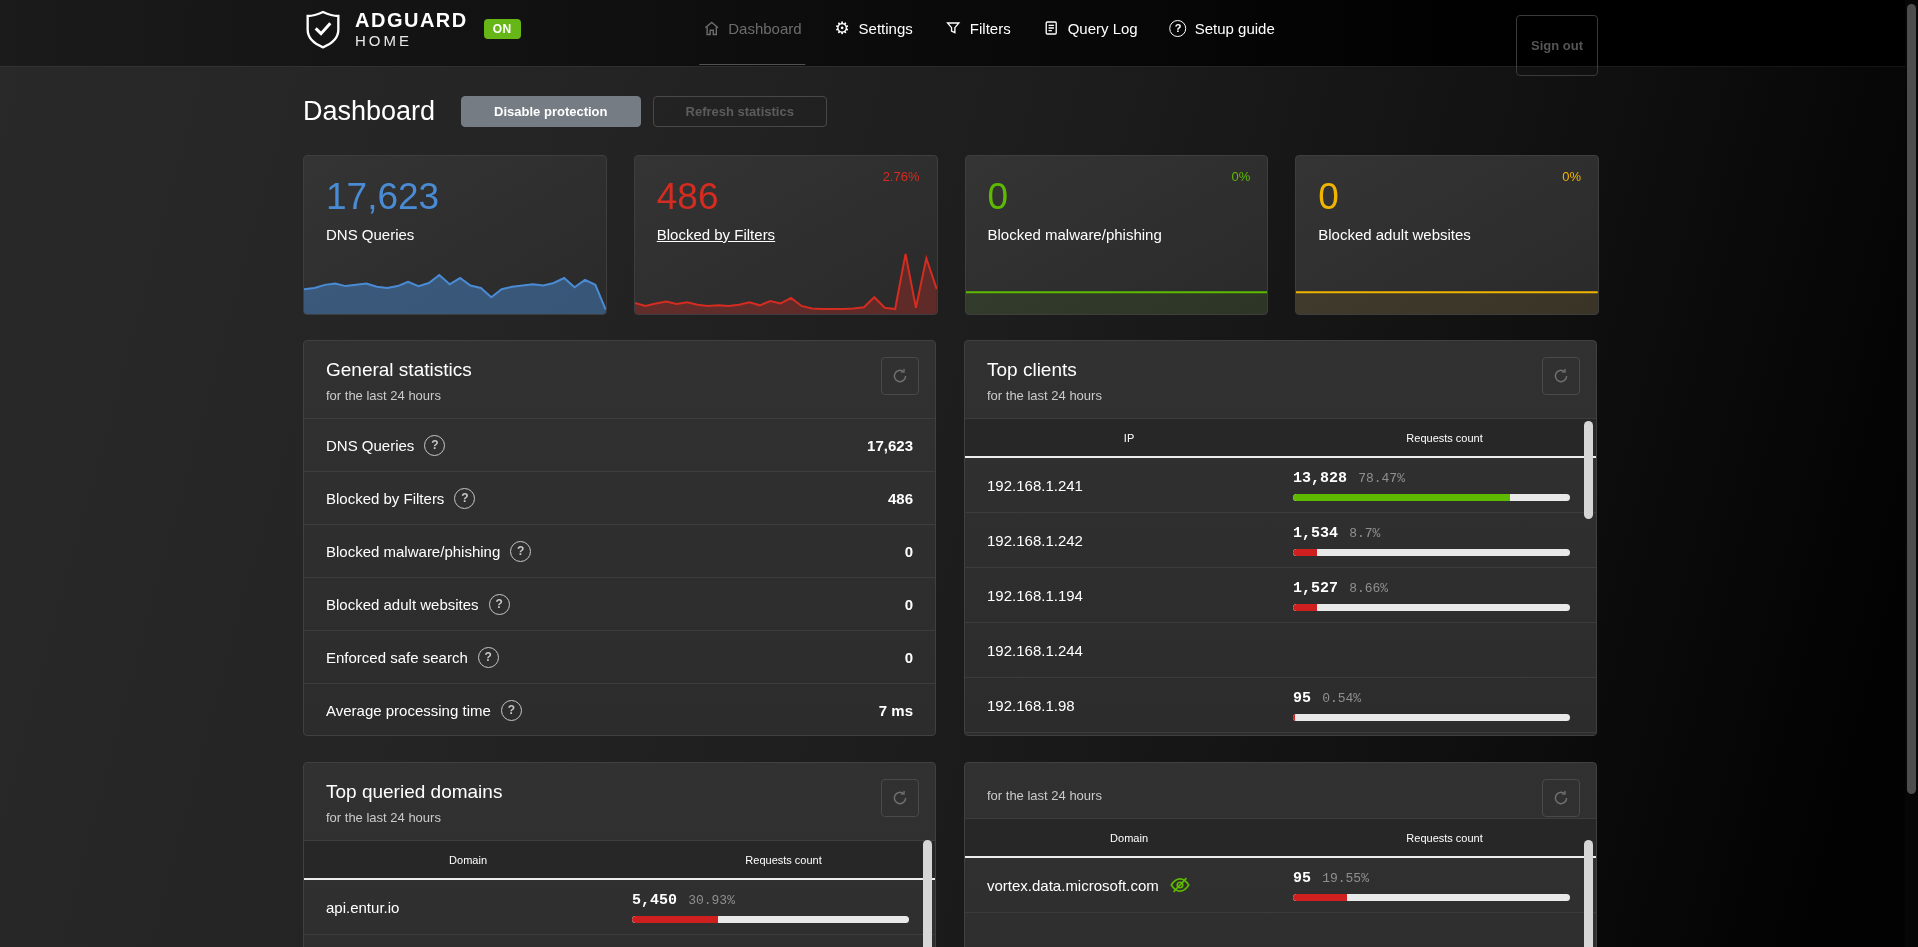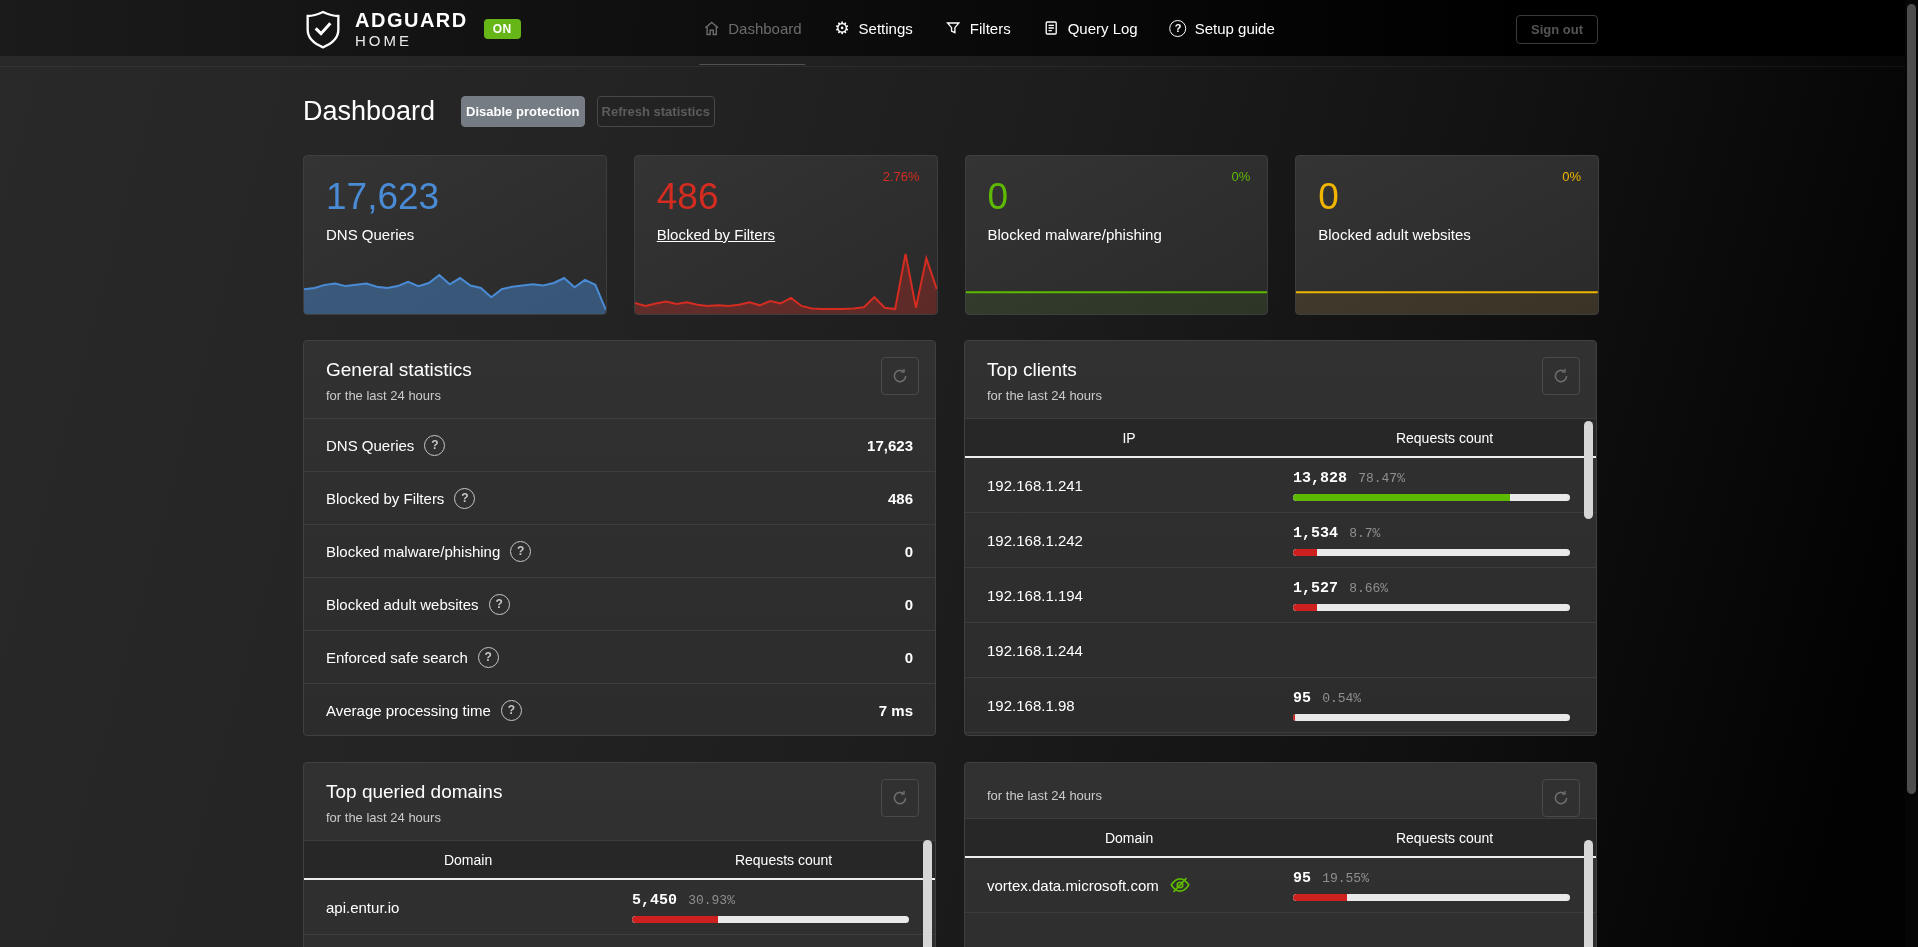--- a/index.html
+++ b/index.html
@@ -8,21 +8,21 @@
     font-family: "Liberation Sans", "DejaVu Sans", sans-serif;
     color:#fff;
     background:#000;
   }
   .viewport {
     position:relative; width:1918px; height:947px; overflow:hidden;
     background: linear-gradient(105deg, #292929 0%, #242424 28%, #1d1d1d 50%, #101010 75%, #020202 95%);
   }
   
   .topbar {
-    position:absolute; top:0; left:0; right:0; height:56px;
+    position:absolute; top:0; left:0; right:0; height:66px;
     background: linear-gradient(to right, rgba(26,26,26,.95), rgba(0,0,0,1) 80%);
   }
   .hairline { position:absolute; top:66px; left:0; right:13px; height:1px; background:rgba(255,255,255,0.05); }
   .brand { position:absolute; left:303px; top:8px; display:flex; align-items:center; cursor:pointer; }
   .brand-shield { width:40px; height:42px; }
   .brand-text { margin-left:12px; line-height:1; }
   .brand-name { font-size:20px; font-weight:bold; letter-spacing:1.5px; color:#fff; }
   .brand-sub { font-size:15px; letter-spacing:3px; color:#e8e8e8; margin-top:3px; }
   .on-badge {
     margin-left:16px; background:#67b617; color:#fff; font-size:12px; font-weight:bold;
@@ -40,28 +40,28 @@
     height:1px; background:#515151;
   }
   .gear-glyph { font-family:"DejaVu Sans", sans-serif; font-size:17px; line-height:1; }
   .q-circle {
     width:16px; height:16px; border:1.5px solid currentColor; border-radius:50%;
     display:inline-flex; align-items:center; justify-content:center; font-size:11px; font-weight:bold;
   }
   .signout {
     position:absolute; right:320px; top:15px;
     border:1px solid #3a3a3a; border-radius:4px; background:transparent;
-    color:#555; font-size:13px; font-weight:bold; padding:6px 14px; cursor:pointer;
+    color:#555; font-size:13px; font-weight:bold; padding:22px 14px; cursor:pointer;
     font-family:inherit;
   }
   
   .content { position:absolute; left:303px; top:56px; width:1296px; }
   .title-row { margin-top:40px; display:flex; align-items:center; }
   h1.page-title { font-size:27px; font-weight:400; color:#fff; }
-  .btn { font-family:inherit; font-size:13px; font-weight:bold; border-radius:4px; padding:7px 4px; cursor:pointer; }
+  .btn { font-family:inherit; font-size:13px; font-weight:bold; border-radius:4px; padding:7px 32px; cursor:pointer; }
   .btn-disable { margin-left:26px; background:#757c83; border:1px solid #757c83; color:#fff; }
   .btn-refresh-stats { margin-left:12px; background:transparent; border:1px solid #484848; color:#5c5c5c; }
   
   .cards { margin-top:28px; display:grid; grid-template-columns:repeat(4,1fr); gap:27px; }
   .card {
     position:relative; height:160px; border:1px solid #3e3e3e; border-radius:4px;
     background:linear-gradient(150deg,#343434,#2a2a2a); overflow:hidden;
   }
   .card-value { margin:22px 0 0 22px; font-size:37px; line-height:1; }
   .card-label { margin:11px 0 0 22px; font-size:15px; color:#fff; display:inline-block; }
@@ -94,21 +94,21 @@
   .gs-label { display:flex; align-items:center; }
   .gs-q {
     width:21px; height:21px; margin-left:10px; border:1.5px solid #c7c7c7; border-radius:50%;
     display:inline-flex; align-items:center; justify-content:center;
     font-size:12px; font-weight:bold; color:#c7c7c7; cursor:pointer; flex:none;
   }
   .gs-value { font-weight:bold; }
   
   .thead {
     display:flex; align-items:center; height:40px; background:#272727;
-    border-top:1px solid #3d3d3d; border-bottom:2px solid #ededed; font-size:14px;
+    border-top:1px solid #3d3d3d; border-bottom:2px solid #ededed; font-size:11px;
   }
   .th1 { width:52%; text-align:center; }
   .th2 { flex:1; text-align:center; }
   .t-row { display:flex; align-items:center; height:55px; border-bottom:1px solid #3c3c3c; }
   .t-c1 { width:52%; padding-left:22px; font-size:15px; display:flex; align-items:center; }
   .t-c1 .cell-link { cursor:pointer; }
   .t-c2 { flex:1; padding-right:26px; }
   .rc-line { font-size:15px; display:flex; align-items:baseline;font-family:Liberation Mono, monospace; }
   .rc-value { font-weight:bold; }
   .rc-pct { color:#8f8f8f; font-size:13px; margin-left:11px; }

